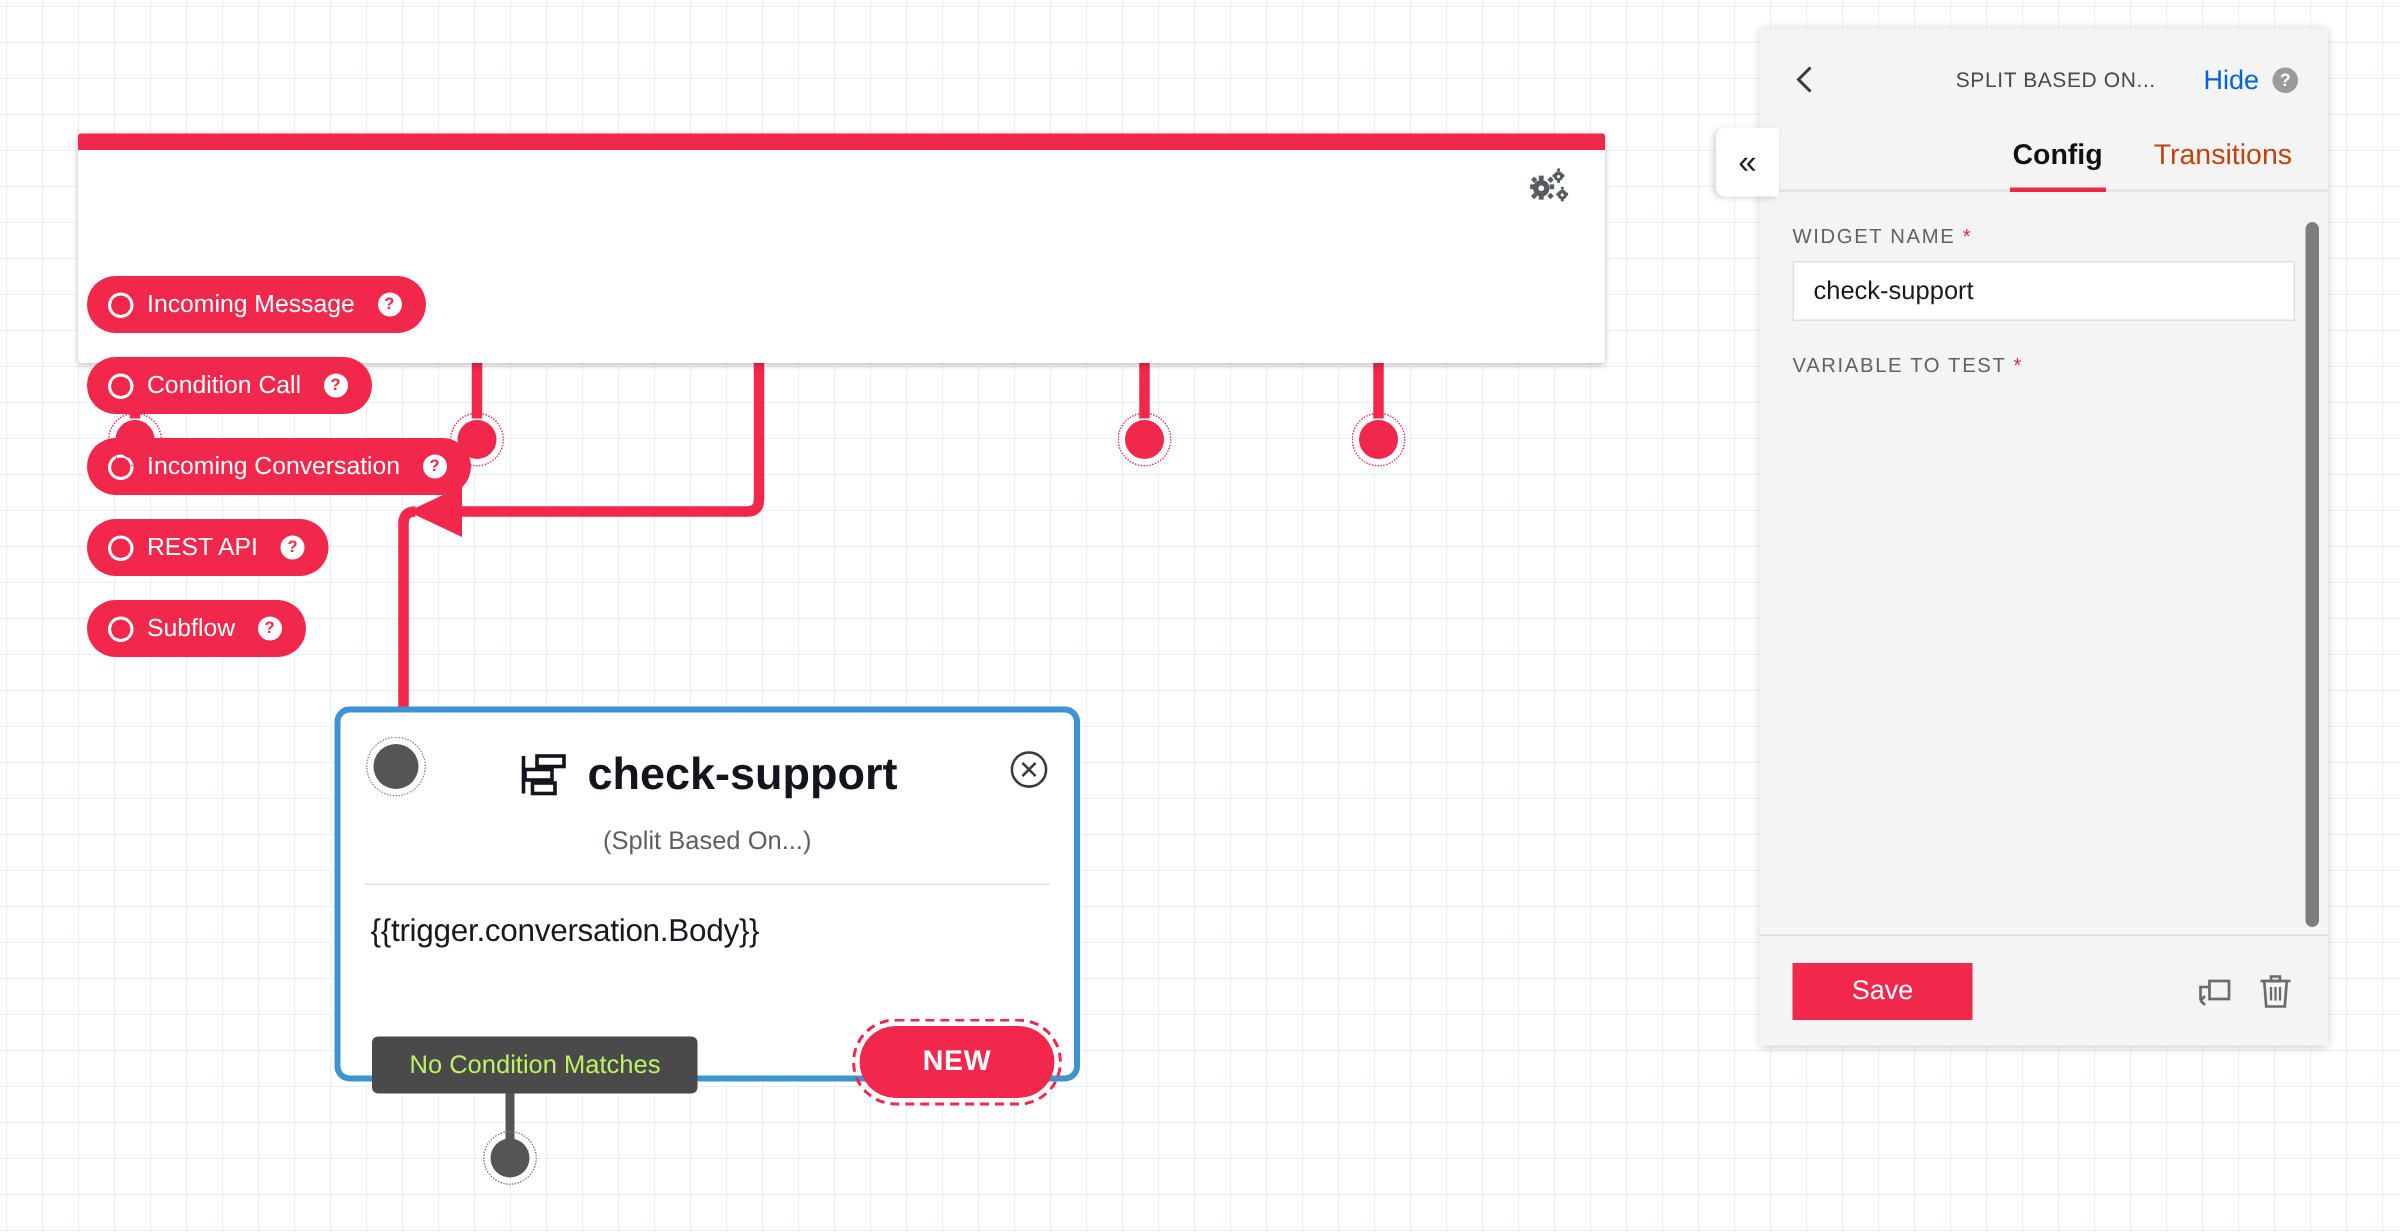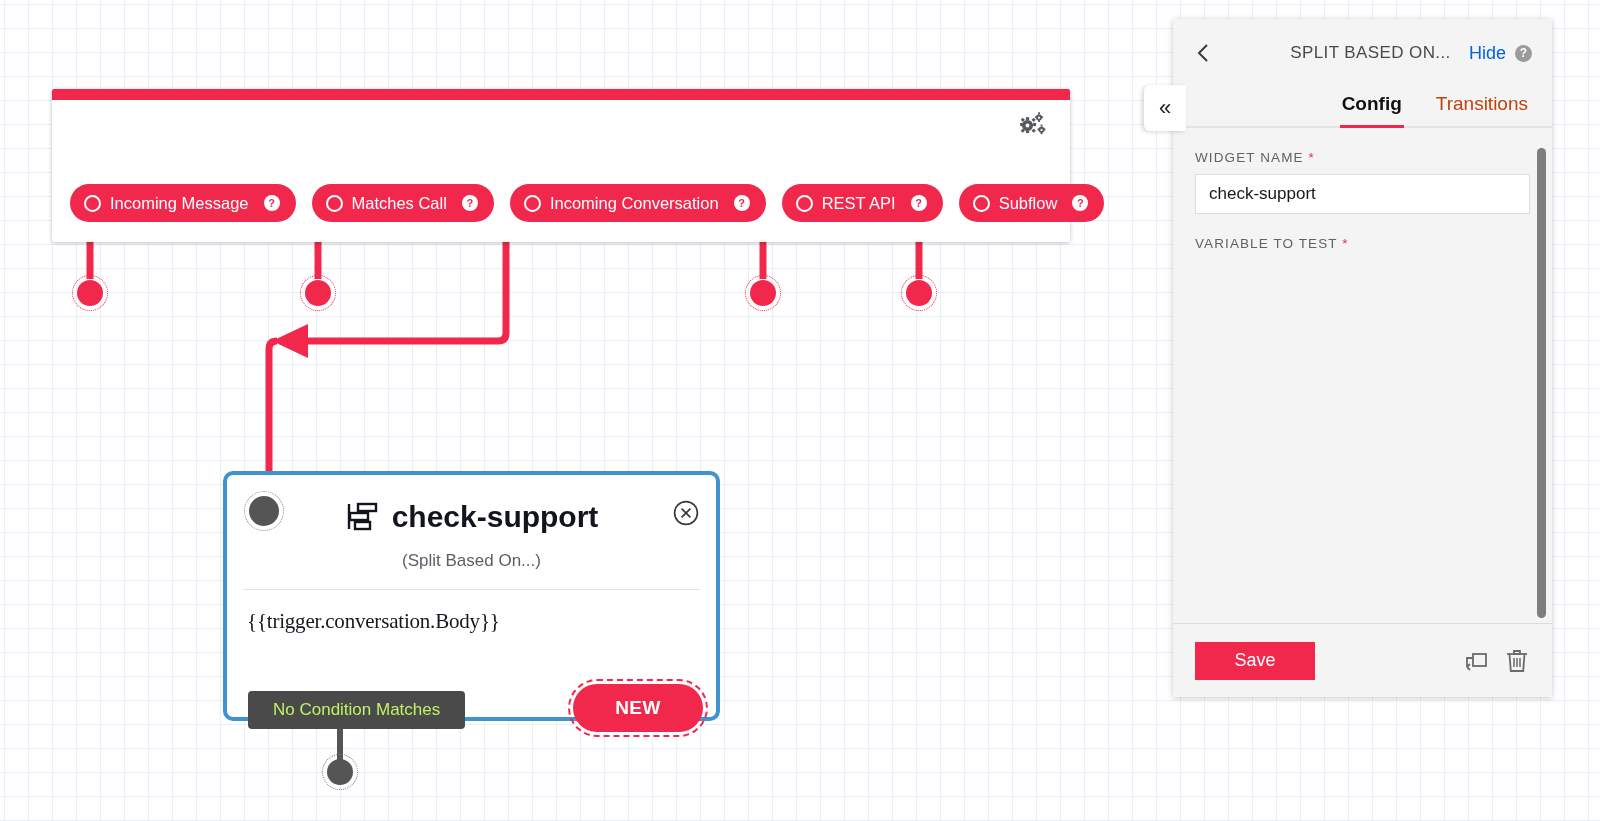--- a/index.html
+++ b/index.html
@@ -46,22 +46,22 @@
     background: #9b9b9b; color: #ffffff; font-size: 12px; font-weight: bold;
     line-height: 17px; text-align: center; vertical-align: 6px; margin-left: 8px;
     font-family: "Liberation Sans", sans-serif;
   }
   .help-badge.on-pill { background: #ffffff; color: #f2274c; vertical-align: 1px; margin-left: 6px;
     width: 16px; height: 16px; line-height: 16px; font-size: 11px; }
   #gear-icon {
     position: absolute; right: 22px; top: 22px; width: 34px; height: 34px;
   }
   #pill-row {
-    position: absolute; left: 18px; right: 18px; top: 95px;
-    display: flex; gap: 16px; align-items: flex-start;
+    position: absolute; left: 6px; right: 18px; top: 95px;
+    display: flex; gap: 16px; align-items: flex-start; flex-direction: column;
   }
   .trigger-pill {
     background: #f2274c; color: #ffffff; border-radius: 22px;
     height: 38px; display: flex; align-items: center; gap: 9px;
     padding: 0 16px 0 14px; font-size: 16.5px; white-space: nowrap;
     cursor: pointer;
   }
   .pill-ring {
     width: 17px; height: 17px; border: 2.4px solid #ffffff; border-radius: 50%;
     flex: 0 0 auto;
@@ -98,21 +98,21 @@
     display: flex; align-items: center; justify-content: center; gap: 13px;
     margin-top: 25px; font-size: 30px; font-weight: bold; color: #12151c;
   }
   #node-subtitle {
     text-align: center; color: #5a5f66; font-size: 17px; margin-top: 17px;
   }
   #node-divider {
     height: 1px; background: #e2e2e2; margin: 18px 16px 0 16px;
   }
   #node-expr {
-    font-size: 21px; color: #15181f; margin: 19px 0 0 20px; letter-spacing: -.2px; font-family: Liberation Serif, serif;
+    font-size: 21px; color: #15181f; margin: 19px 0 0 20px; letter-spacing: -.2px;
   }
   #node-close {
     position: absolute; right: 17px; top: 25px;
     width: 26px; height: 26px; cursor: pointer;
   }
   #tooltip {
     position: absolute; left: 248px; top: 691px;
     background: #4a4a4a; color: #bef264; font-size: 17px;
     padding: 9px 25px; border-radius: 4px; white-space: nowrap;
   }
@@ -134,21 +134,21 @@
     background: #f4f4f4; box-shadow: 0 1px 6px rgba(0,0,0,.22);
     display: flex; flex-direction: column;
   }
   #panel-header {
     height: 68px; display: flex; align-items: center; padding: 0 20px;
     position: relative; flex: 0 0 auto;
   }
   #back-chevron { width: 22px; height: 22px; cursor: pointer; }
   #panel-title {
     position: absolute; left: 16px; right: 0; text-align: center;
-    font-size: 17px; color: #4a4a4a; letter-spacing: .4px; pointer-events: none;
+    font-size: 14px; color: #4a4a4a; letter-spacing: .4px; pointer-events: none;
   }
   #hide-link {
     margin-left: auto; color: #0263e0; font-size: 18px; cursor: pointer; z-index: 2;
   }
   #panel-header .help-badge { z-index: 2; margin-left: 9px; }
 
   #tabs {
     display: flex; gap: 30px; padding: 0 22px; position: relative;
     border-bottom: 2px solid #e3e3e3; flex: 0 0 auto; justify-content: flex-end;
   }
@@ -243,21 +243,21 @@
     </svg>
 
     <div id="pill-row">
       <div class="trigger-pill">
         <span class="pill-ring"></span>
         <span>Incoming Message</span>
         <span class="help-badge on-pill">?</span>
       </div>
       <div class="trigger-pill">
         <span class="pill-ring"></span>
-        <span>Matches Call</span>
+        <span>Condition Call</span>
         <span class="help-badge on-pill">?</span>
       </div>
       <div class="trigger-pill">
         <span class="pill-ring"></span>
         <span>Incoming Conversation</span>
         <span class="help-badge on-pill">?</span>
       </div>
       <div class="trigger-pill">
         <span class="pill-ring"></span>
         <span>REST API</span>

